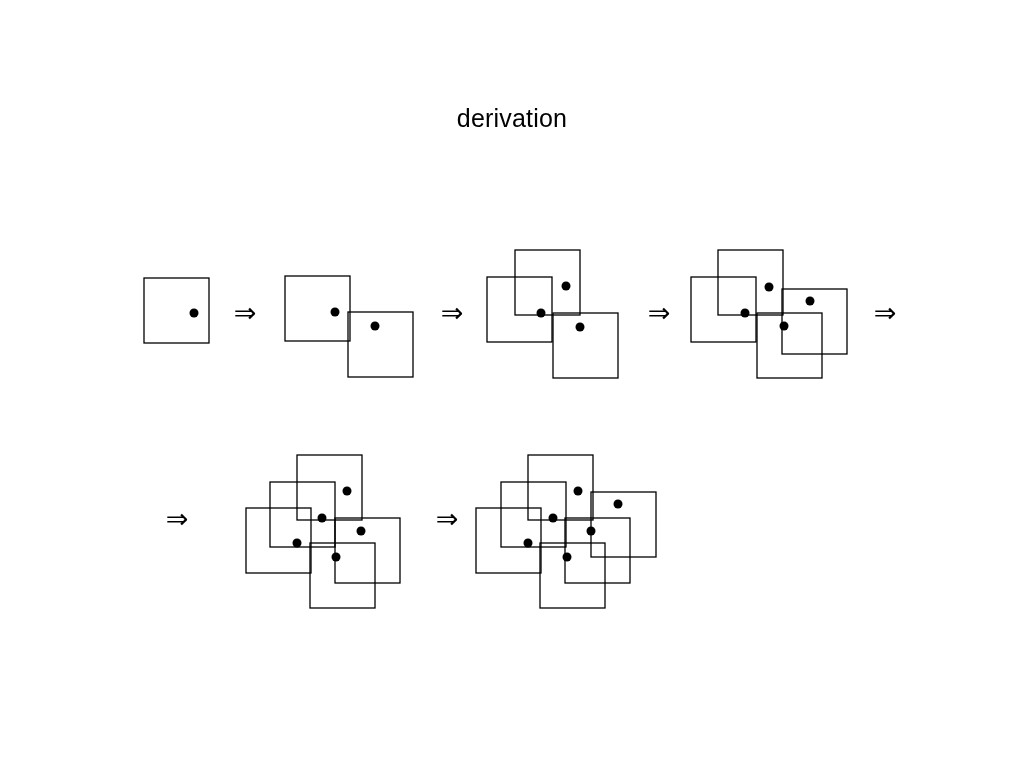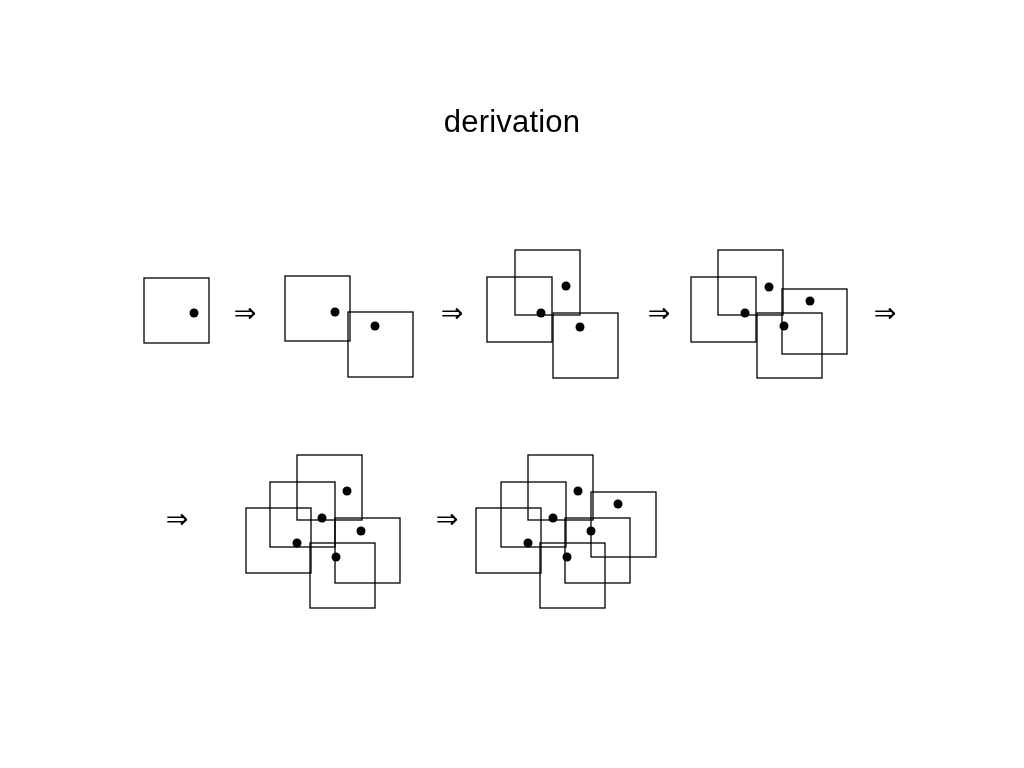--- a/index.html
+++ b/index.html
@@ -22,21 +22,21 @@
     top: 0;
     width: 1024px;
     height: 768px;
   }
   #slide-title {
     position: absolute;
     left: 0;
     top: 104px;
     width: 1024px;
     text-align: center;
-    font-size: 31px;
+    font-size: 25px;
     font-weight: normal;
     letter-spacing: 0.2px;
     font-family: "Liberation Sans", sans-serif;
     color: #000000;
   }
   #derivation-canvas {
     position: absolute;
     left: 0;
     top: 0;
     width: 1024px;

